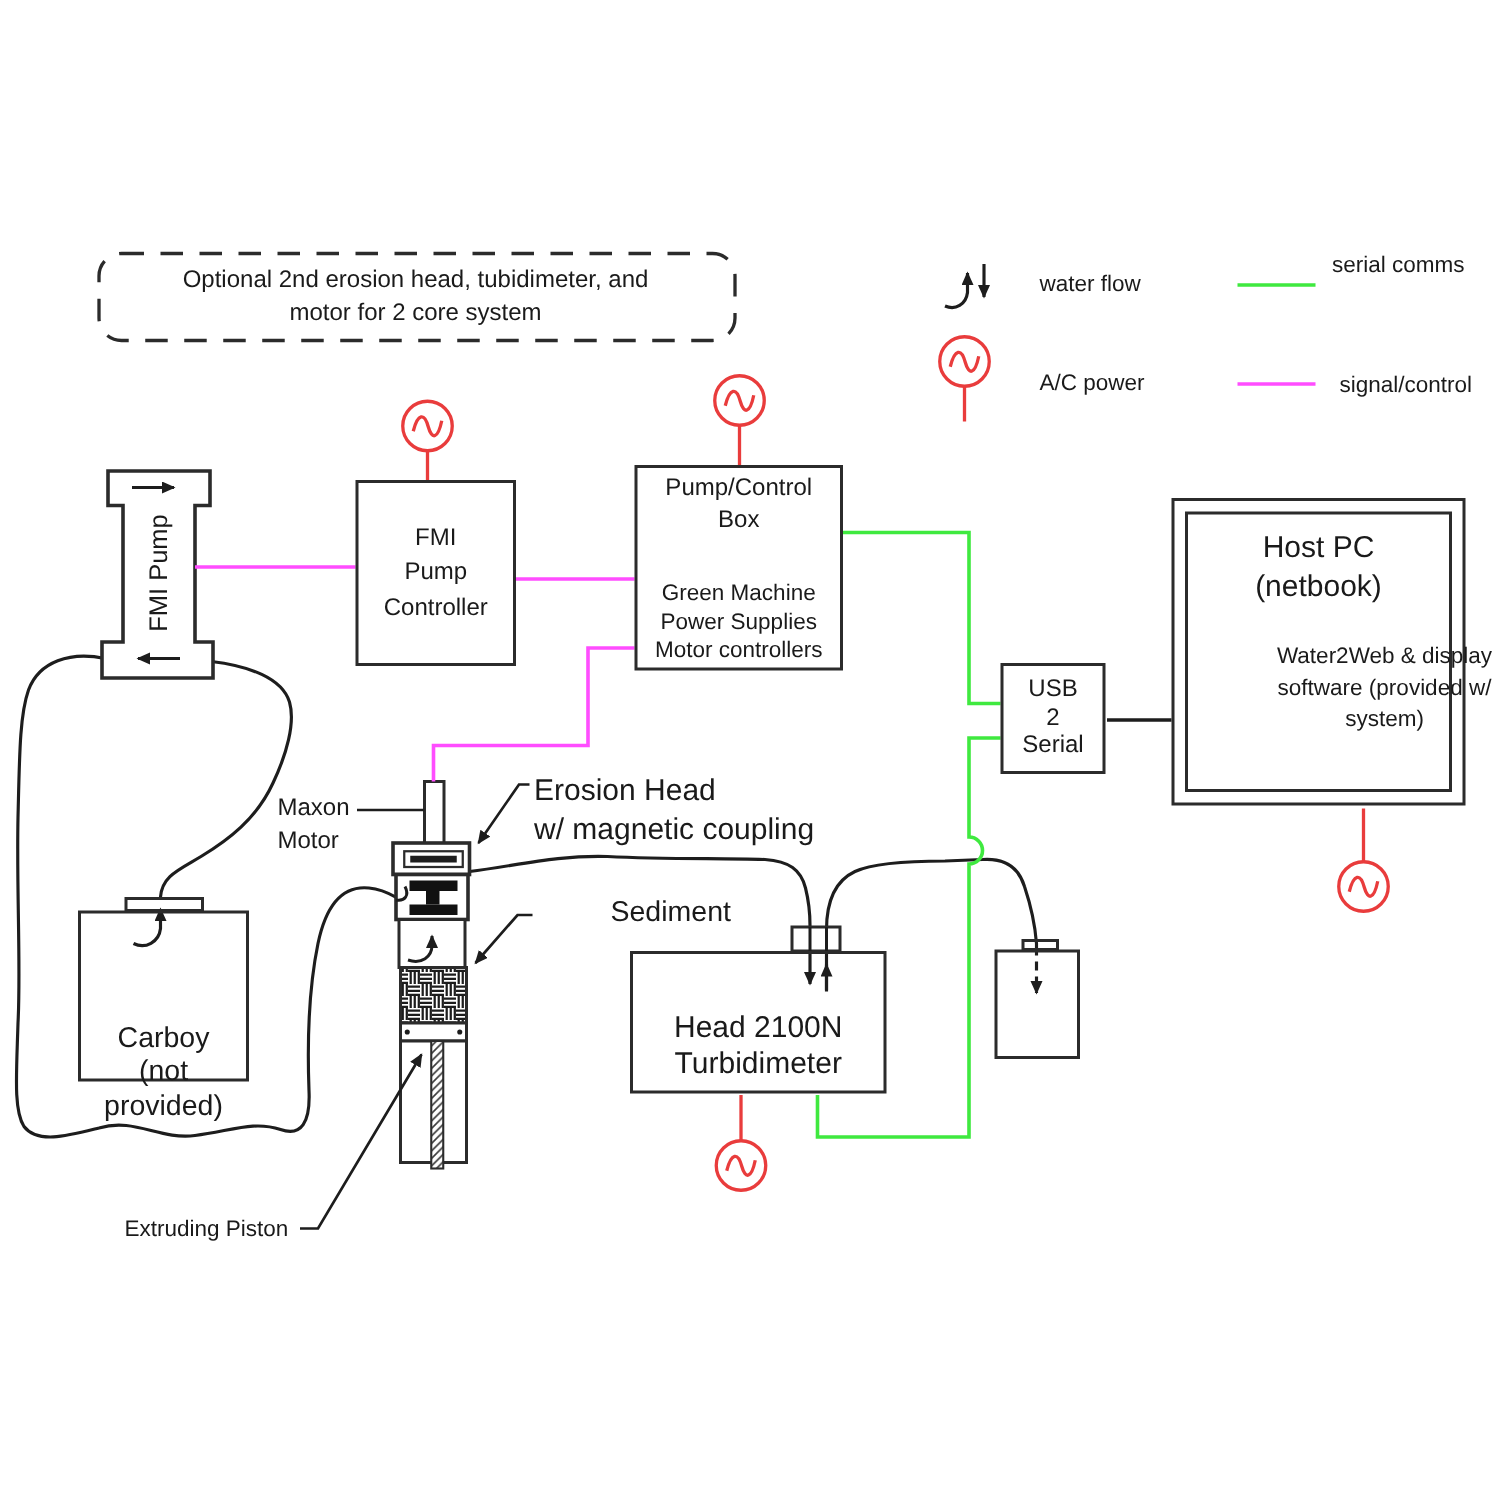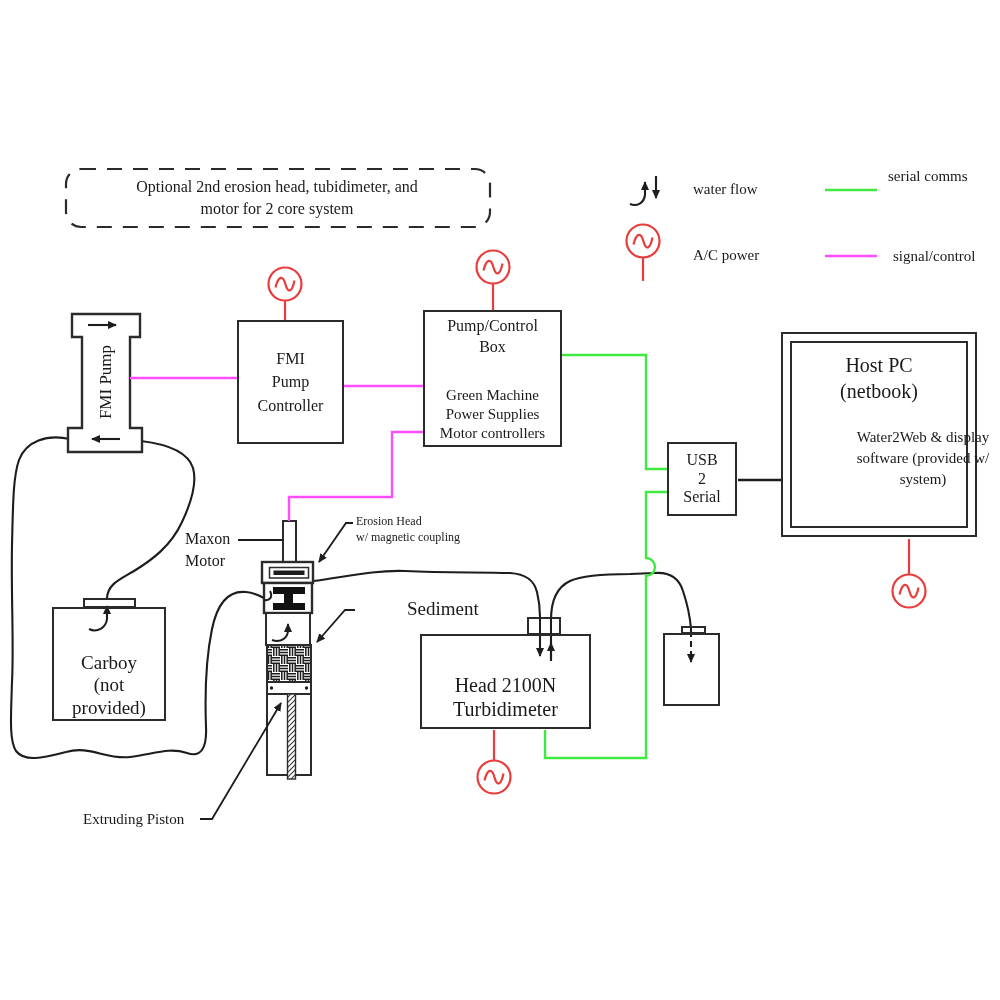--- a/index.html
+++ b/index.html
@@ -1,17 +1,17 @@
 <!DOCTYPE html>
 <html><head>
 <meta charset="utf-8">
 <style>
   html,body{margin:0;padding:0;background:#fff;}
   #canvas{position:relative;width:1000px;height:1000px;background:#fff;overflow:hidden;
-          font-family:Liberation Serif, serif;color:#1a1a1a;}
+          font-family:Liberation Sans, sans-serif;color:#1a1a1a;}
   #lines{position:absolute;left:0;top:0;z-index:1;pointer-events:none;}
   .lbl{position:absolute;z-index:3;}
   .pre{white-space:pre-line;}
   .box{position:absolute;z-index:2;border:2px solid #2b2b2b;background:transparent;box-sizing:border-box;}
   .flexc{display:flex;align-items:center;justify-content:center;text-align:center;}
   .flexb{display:flex;align-items:flex-end;justify-content:center;text-align:center;}
   .note-text{left:65px;top:170px;width:424px;height:56px;font-size:16px;line-height:1.4;}
   .vert{transform:translate(-50%,-50%) rotate(-90deg);white-space:nowrap;}
 </style>
 </head>
@@ -177,28 +177,28 @@
 <div class="lbl flexc pre" style="left:667px;top:442px;width:70px;height:74px;font-size:16px;line-height:1.18;">USB
 2
 Serial</div>
 
 <div class="lbl pre" style="left:790px;top:352px;width:178px;font-size:20px;line-height:1.3;text-align:center;">Host PC
 (netbook)</div>
 <div class="lbl pre" style="left:790px;top:427px;width:178px;font-size:15px;line-height:1.4;text-align:center;padding-left:44px;">Water2Web &amp; display
 software (provided w/
 system)</div>
 
-<div class="lbl flexb pre" style="left:52px;top:611px;width:114px;height:108px;font-size:19px;line-height:1.18;">Carboy
+<div class="lbl flexb pre" style="left:52px;top:641px;width:114px;height:108px;font-size:19px;line-height:1.18;">Carboy
 (not
 provided)</div>
 
 <div class="lbl flexb pre" style="left:420px;top:634px;width:171px;height:87px;font-size:20px;line-height:1.2;">Head 2100N
 Turbidimeter</div>
 
 
 <div class="lbl pre" style="left:185px;top:528px;font-size:16px;line-height:1.35;">Maxon
 Motor</div>
-<div class="lbl pre" style="left:356px;top:514px;font-size:12px;line-height:1.3;">Erosion Head
+<div class="lbl pre" style="left:356px;top:514px;font-size:20px;line-height:1.3;">Erosion Head
 w/ magnetic coupling</div>
 <div class="lbl" style="left:359px;top:598px;font-size:19px;margin-left:48px;">Sediment</div>
 <div class="lbl" style="left:83px;top:811px;font-size:15px;">Extruding Piston</div>
 
 </div>
 
 </body></html>

